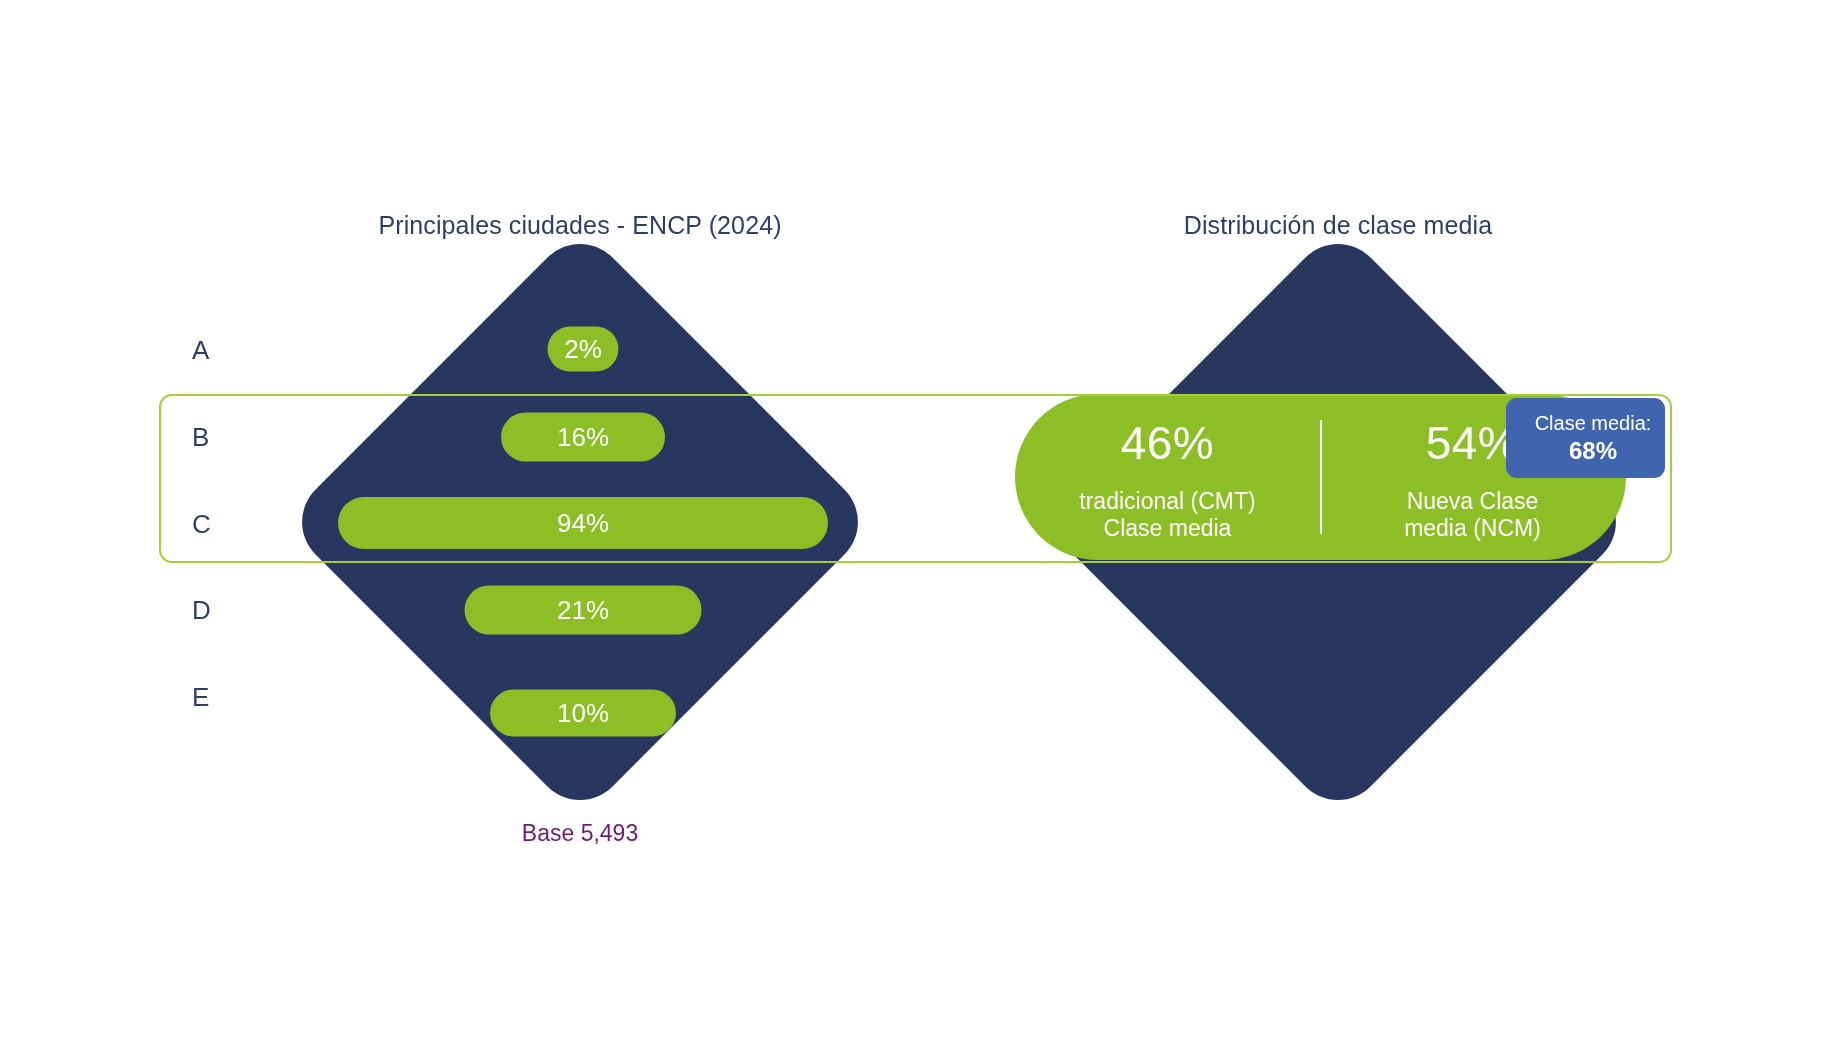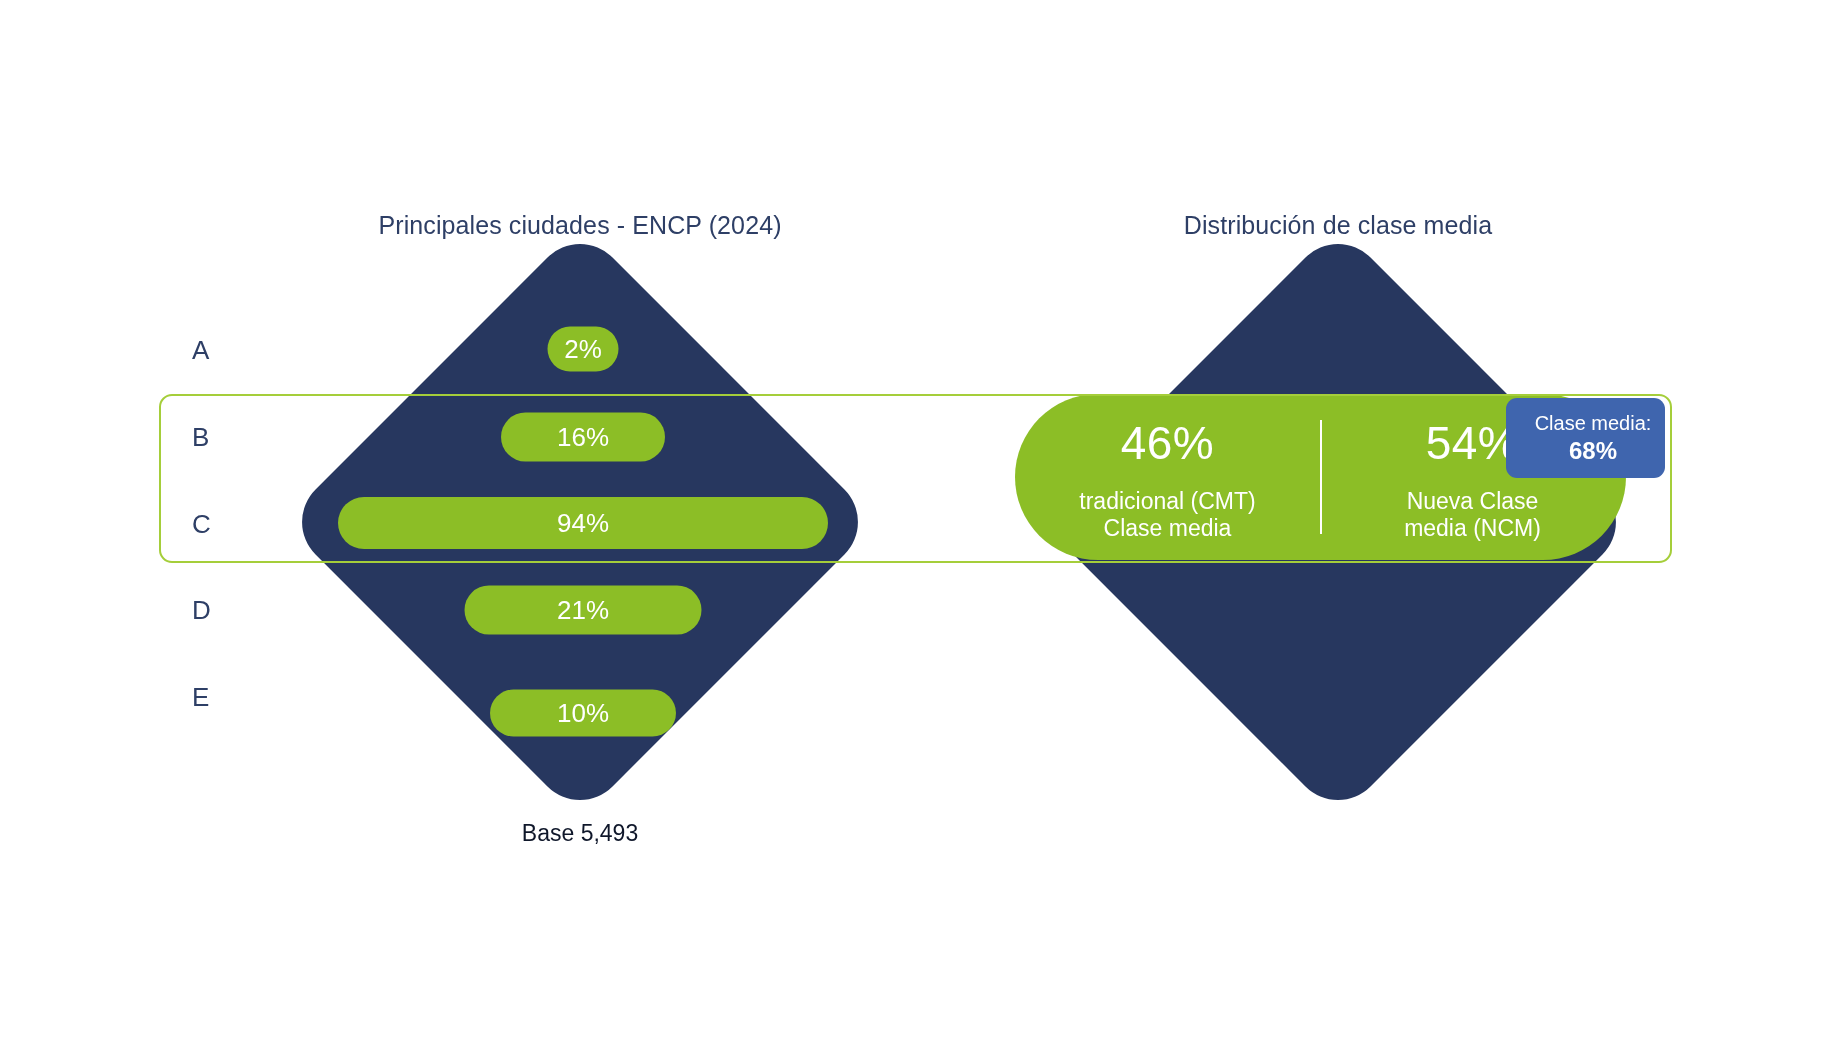--- a/index.html
+++ b/index.html
@@ -149,21 +149,21 @@
   }
   .badge-label{font-size:20px;display:block;}
   .badge-value{font-size:24px;font-weight:bold;display:block;}
 
   
   #base-note{
     position:absolute;
     left:580px;top:820px;
     transform:translateX(-50%);
     font-size:23px;
-    color:#0f172a;
+    color:#701a75;
     white-space:nowrap;
   }
 </style>
 </head>
 <body>
 
 <div class="stage">
 
   <div class="panel-title" id="title-left">Principales ciudades - ENCP (2024)</div>
 

